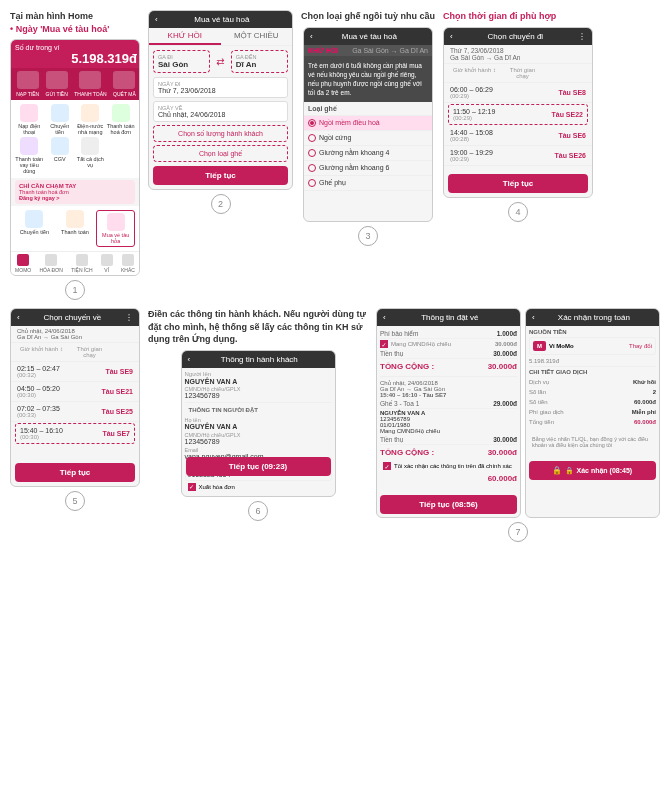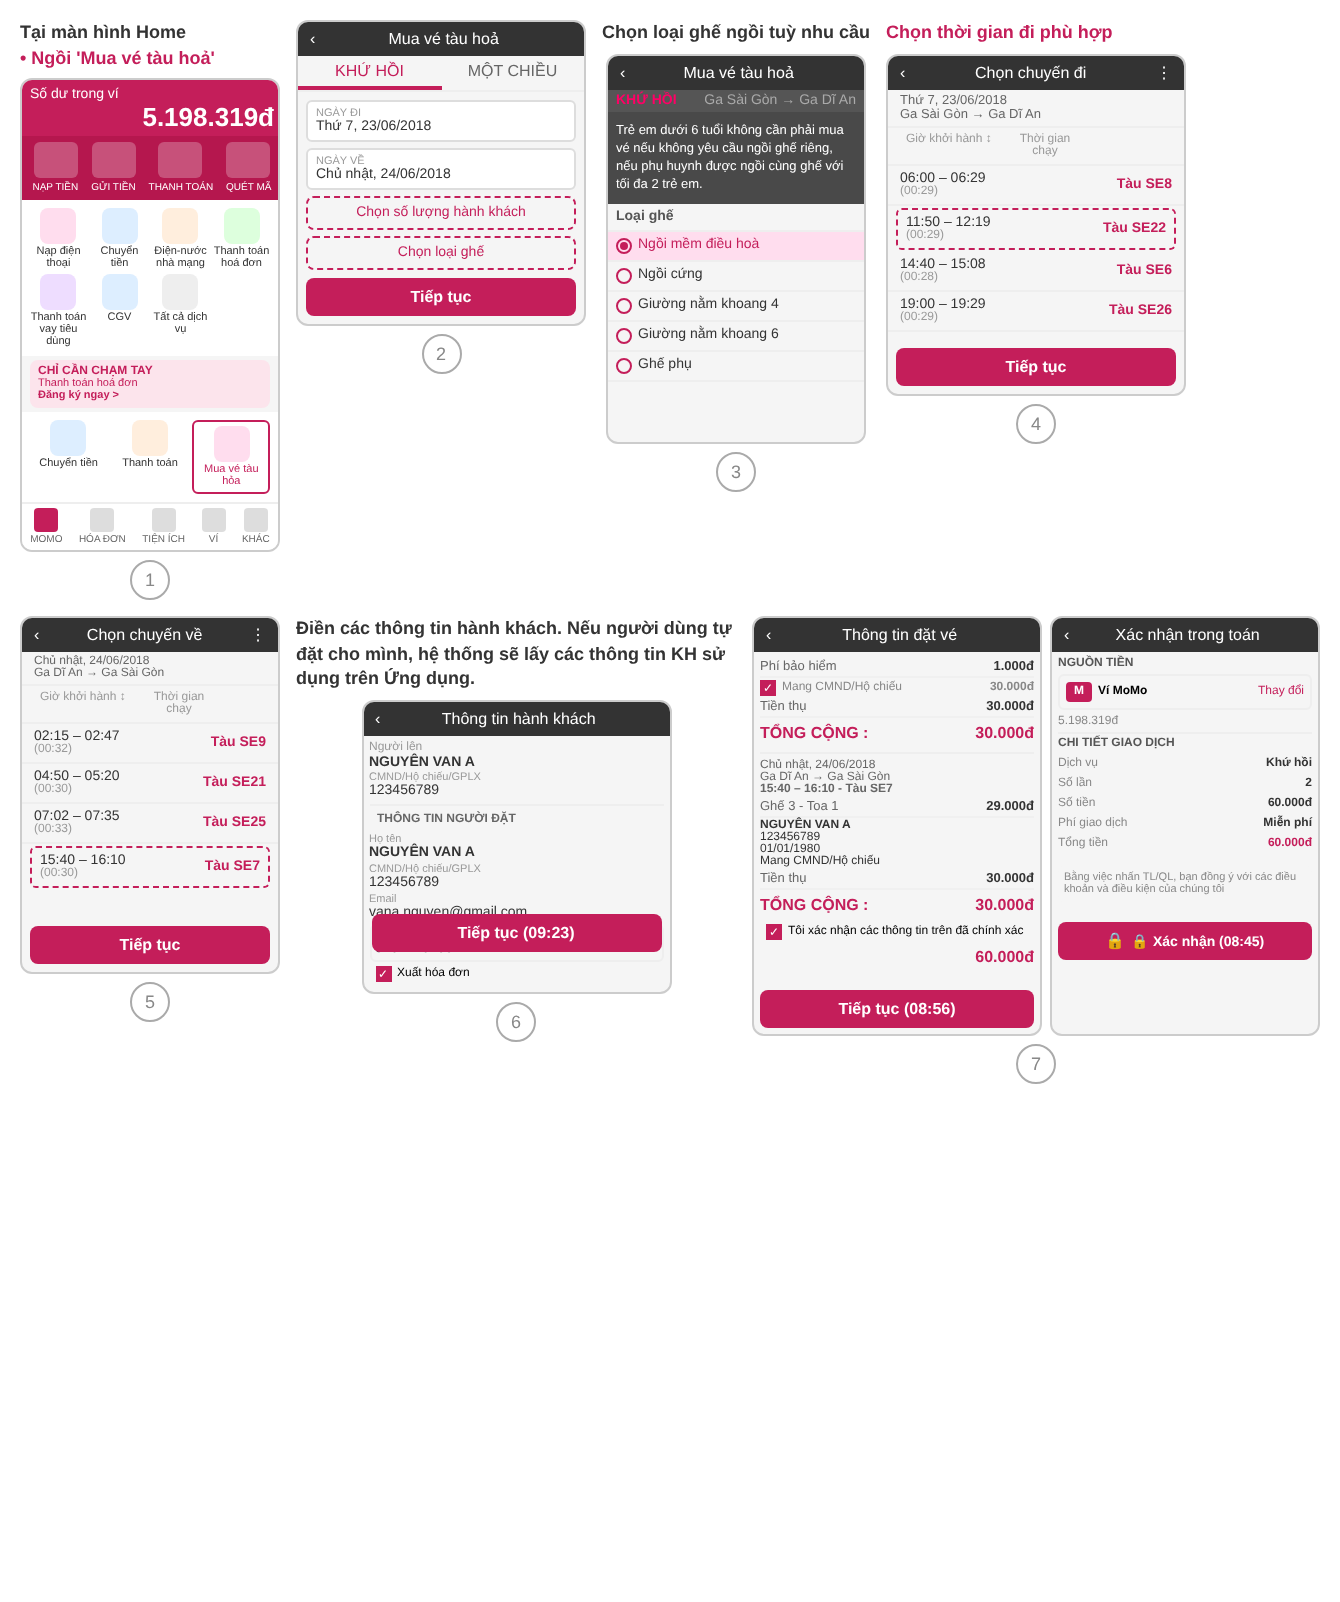--- a/index.html
+++ b/index.html
@@ -512,21 +512,21 @@
 </head>
 <body>
 
 <div class="main-container">
 
   <div class="top-section">
 
     <div class="step-col">
       <div class="top-desc">
         <span>Tại màn hình Home</span><br>
-        <span style="color:#c41e5a;">• Ngồi 'Mua vé tàu hoả'</span>
+        <span style="color:#c41e5a;">• Ngày 'Mua vé tàu hoả'</span>
       </div>
 
       <div class="phone-mockup screen1">
         <div class="screen1 phone-header">
           <div style="display:flex;justify-content:space-between;align-items:center;">
             <div style="font-size:7px;">Số dư trong ví</div>
           </div>
           <div class="balance">5.198.319đ</div>
         </div>
         <div class="nav-icons screen1" style="display:flex;justify-content:space-around;background:#b5174e;padding:3px 2px;">
@@ -627,20 +627,31 @@
         <div class="screen-header-dark">
           <span style="color:white;">‹</span>
           <span style="font-size:8px;">Mua vé tàu hoả</span>
           <span></span>
         </div>
         <div class="tab-bar">
           <div class="tab-item active">KHỨ HỒI</div>
           <div class="tab-item">MỘT CHIỀU</div>
         </div>
         <div class="form-section">
+          <div class="station-row">
+            <div class="station-box">
+              <div class="station-label">GA ĐI</div>
+              <div class="station-value">Sài Gòn</div>
+            </div>
+            <div class="swap-icon">⇄</div>
+            <div class="station-box">
+              <div class="station-label">GA ĐẾN</div>
+              <div class="station-value">Dĩ An</div>
+            </div>
+          </div>
           <div class="form-field">
             <div class="field-label">NGÀY ĐI</div>
             <div>Thứ 7, 23/06/2018</div>
           </div>
           <div class="form-field">
             <div class="field-label">NGÀY VỀ</div>
             <div>Chủ nhật, 24/06/2018</div>
           </div>
           <div class="dashed-box">
             <span>Chọn số lượng hành khách</span>

